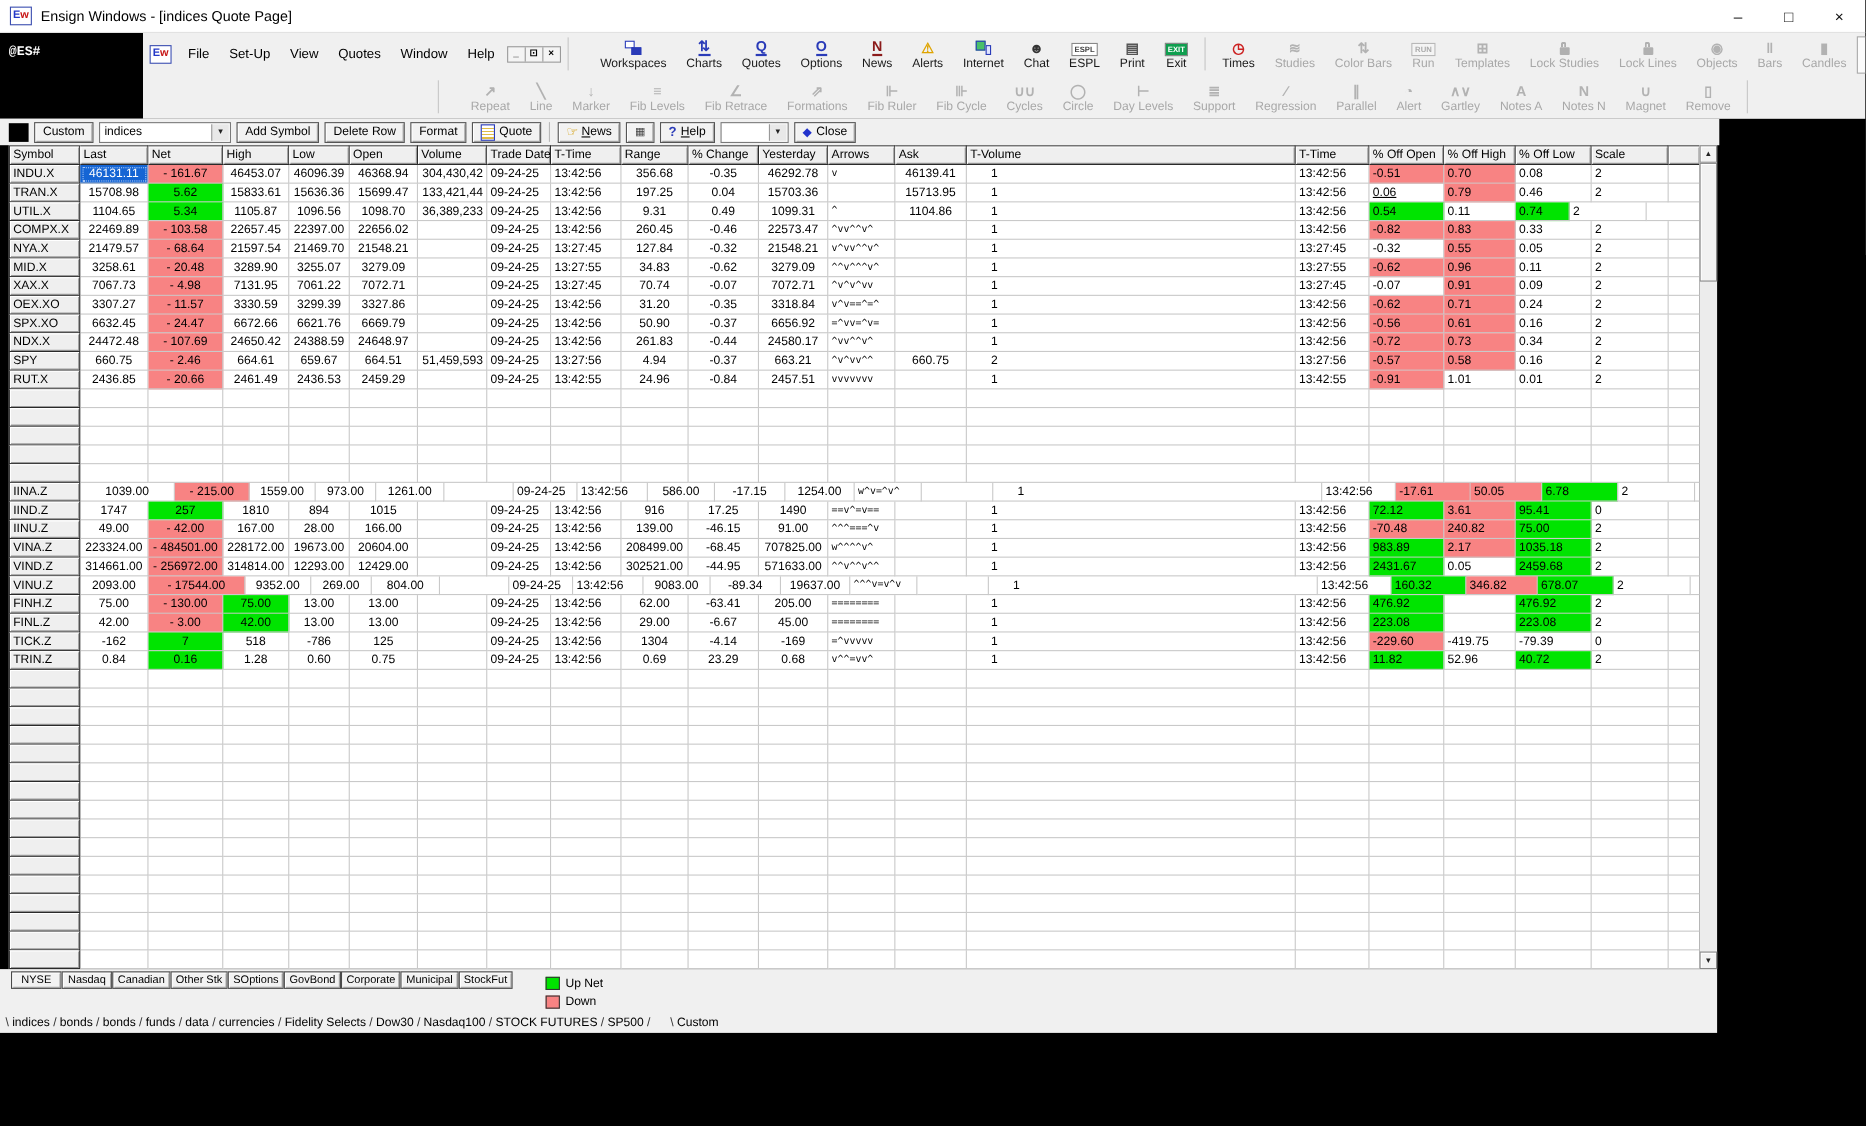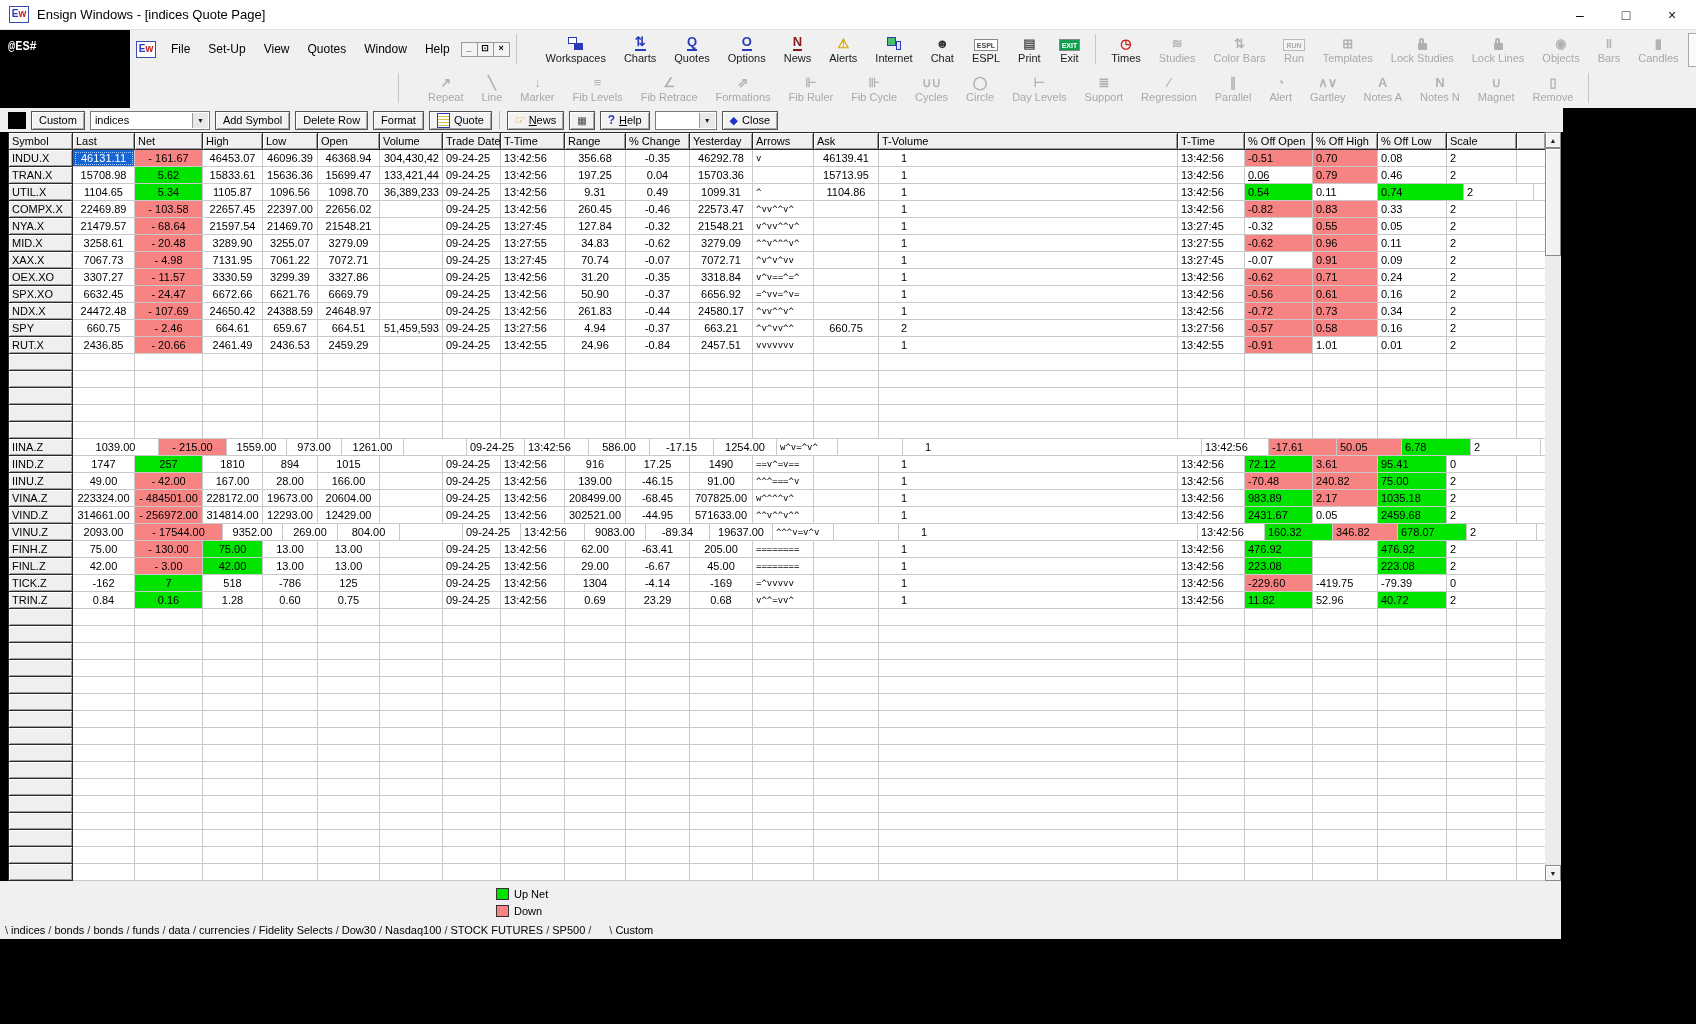--- a/index.html
+++ b/index.html
@@ -422,21 +422,21 @@
         <div class="tcell al-left" style="width: 64px;">13:42:56</div>
         <div class="tcell al-center" style="width: 61px;">9.31</div>
         <div class="tcell al-center" style="width: 64px;">0.49</div>
         <div class="tcell al-center" style="width: 63px;">1099.31</div>
         <div class="tcell al-left arrowsfont" style="width: 61px;">^</div>
         <div class="tcell al-center" style="width: 65px;">1104.86</div>
         <div class="tcell al-left" style="width: 299px; padding-left: 22px;">1</div>
         <div class="tcell al-left" style="width: 67px;">13:42:56</div>
         <div class="tcell al-left c-green" style="width: 68px;">0.54</div>
         <div class="tcell al-left" style="width: 65px;">0.11</div>
-        <div class="tcell al-left c-green" style="width: 86px;">0.74</div>
+        <div class="tcell al-left c-green" style="width: 49px;">0.74</div>
         <div class="tcell al-left" style="width: 70px;">2</div>
         <div class="fillcell"></div>
       </div>
       <div class="trow">
         <div class="symcell">COMPX.X</div>
         <div class="tcell al-center" style="width: 62px;">22469.89</div>
         <div class="tcell al-center c-red" style="width: 68px;">- 103.58</div>
         <div class="tcell al-center" style="width: 60px;">22657.45</div>
         <div class="tcell al-center" style="width: 55px;">22397.00</div>
         <div class="tcell al-center" style="width: 62px;">22656.02</div>
@@ -1355,20 +1355,31 @@
       </div>
     </div>
 
   <div class="vscroll">
     <div class="sbtn sup">▲</div>
     <div class="sthumb"></div>
     <div class="sbtn sdown">▼</div>
   </div>
 
   <div class="bottomstrip">
+    <div class="mrow" id="mbr1">
+        <div class="mbtn">NYSE</div>
+        <div class="mbtn">Nasdaq</div>
+        <div class="mbtn">Canadian</div>
+        <div class="mbtn">Other Stk</div>
+        <div class="mbtn">SOptions</div>
+        <div class="mbtn">GovBond</div>
+        <div class="mbtn">Corporate</div>
+        <div class="mbtn">Municipal</div>
+        <div class="mbtn">StockFut</div>
+      </div>
     <div class="legend" id="legend">
         <div class="lrow">
           <span class="lswatch" style="background: rgb(0, 228, 0);"></span>
           <span>Up Net</span>
         </div>
         <div class="lrow">
           <span class="lswatch" style="background: rgb(248, 131, 131);"></span>
           <span>Down</span>
         </div>
       </div>

